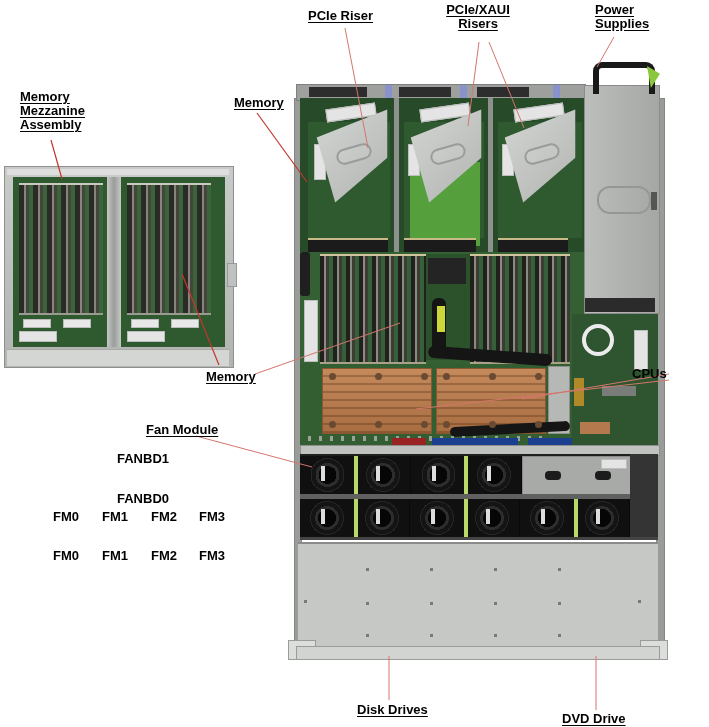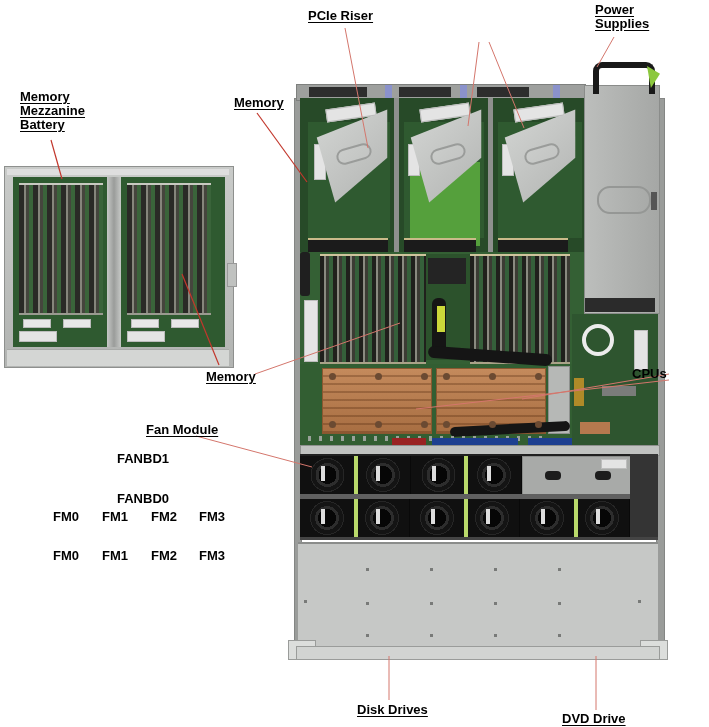--- a/index.html
+++ b/index.html
@@ -206,30 +206,34 @@
     <line class="ld" x1="255" y1="374" x2="400" y2="323"></line>
     <line class="ld" x1="196" y1="436" x2="312" y2="467"></line>
     <line class="ld" x1="669" y1="374" x2="522" y2="399"></line>
     <line class="ld" x1="669" y1="380" x2="416" y2="409"></line>
     <line class="ld" x1="389" y1="656" x2="389" y2="700"></line>
     <line class="ld" x1="596" y1="656" x2="596" y2="710"></line>
   </svg>
 
   <div class="lbl" style="left:308px;top:9px;"><span class="u">PCIe Riser</span></div>
 
+  <div class="lbl ctr" style="left:437px;top:3px;width:82px;">
+    <div><span class="u">PCIe/XAUI</span></div>
+    <div><span class="u">Risers</span></div>
+  </div>
 
   <div class="lbl" style="left:595px;top:3px;">
     <div><span class="u">Power</span></div>
     <div><span class="u">Supplies</span></div>
   </div>
 
   <div class="lbl" style="left:20px;top:90px;">
     <div><span class="u">Memory</span></div>
     <div><span class="u">Mezzanine</span></div>
-    <div><span class="u">Battery</span></div>
+    <div><span class="u">Assembly</span></div>
   </div>
 
   <div class="lbl" style="left:234px;top:96px;"><span class="u">Memory</span></div>
 
   <div class="lbl" style="left:206px;top:370px;"><span class="u">Memory</span></div>
 
   <div class="lbl" style="left:632px;top:367px;"><span>CPUs</span></div>
 
   <div class="lbl" style="left:114px;top:423px;padding-left:32px;"><span class="u">Fan Module</span></div>
 

